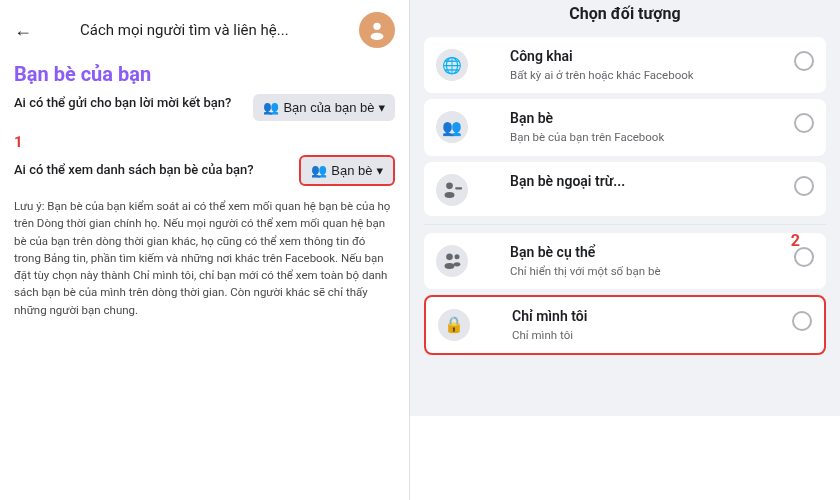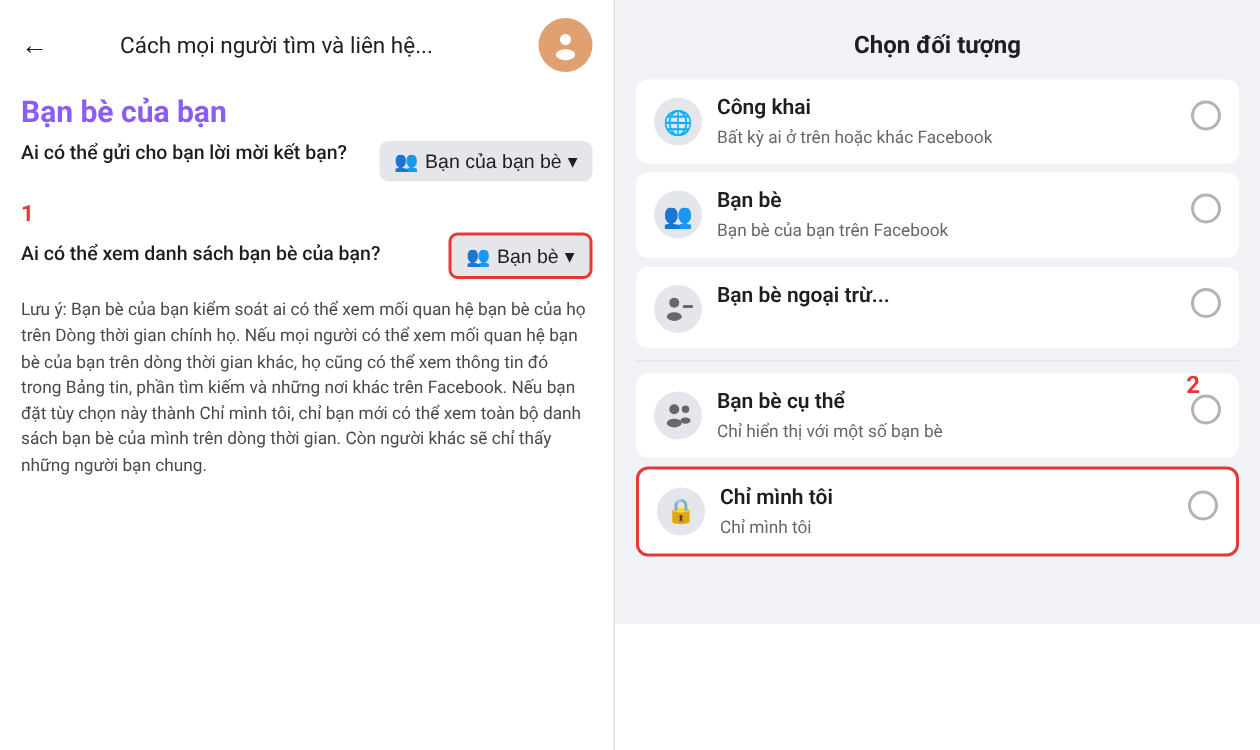--- a/index.html
+++ b/index.html
@@ -115,21 +115,21 @@
       line-height: 1.5;
       margin-top: 4px;
     }
 
     
     .right-panel {
       flex: 1;
       background: #f0f2f5;
       height: 416px;
       overflow-y: auto;
-      padding: 20px 14px;
+      padding: 4px 14px;
     }
 
     .panel-title {
       text-align: center;
       font-size: 16px;
       font-weight: 700;
       color: #1c1e21;
       margin-bottom: 14px;
     }
 
@@ -156,20 +156,21 @@
       align-items: center;
       justify-content: center;
       font-size: 16px;
       margin-right: 10px;
       flex-shrink: 0;
       margin-top: 2px;
     }
 
     .option-text {
       flex: 1;
+      margin-left: 32px;
     }
 
     .option-title {
       font-size: 14px;
       font-weight: 600;
       color: #1c1e21;
       line-height: 1.3;
     }
 
     .option-desc {

